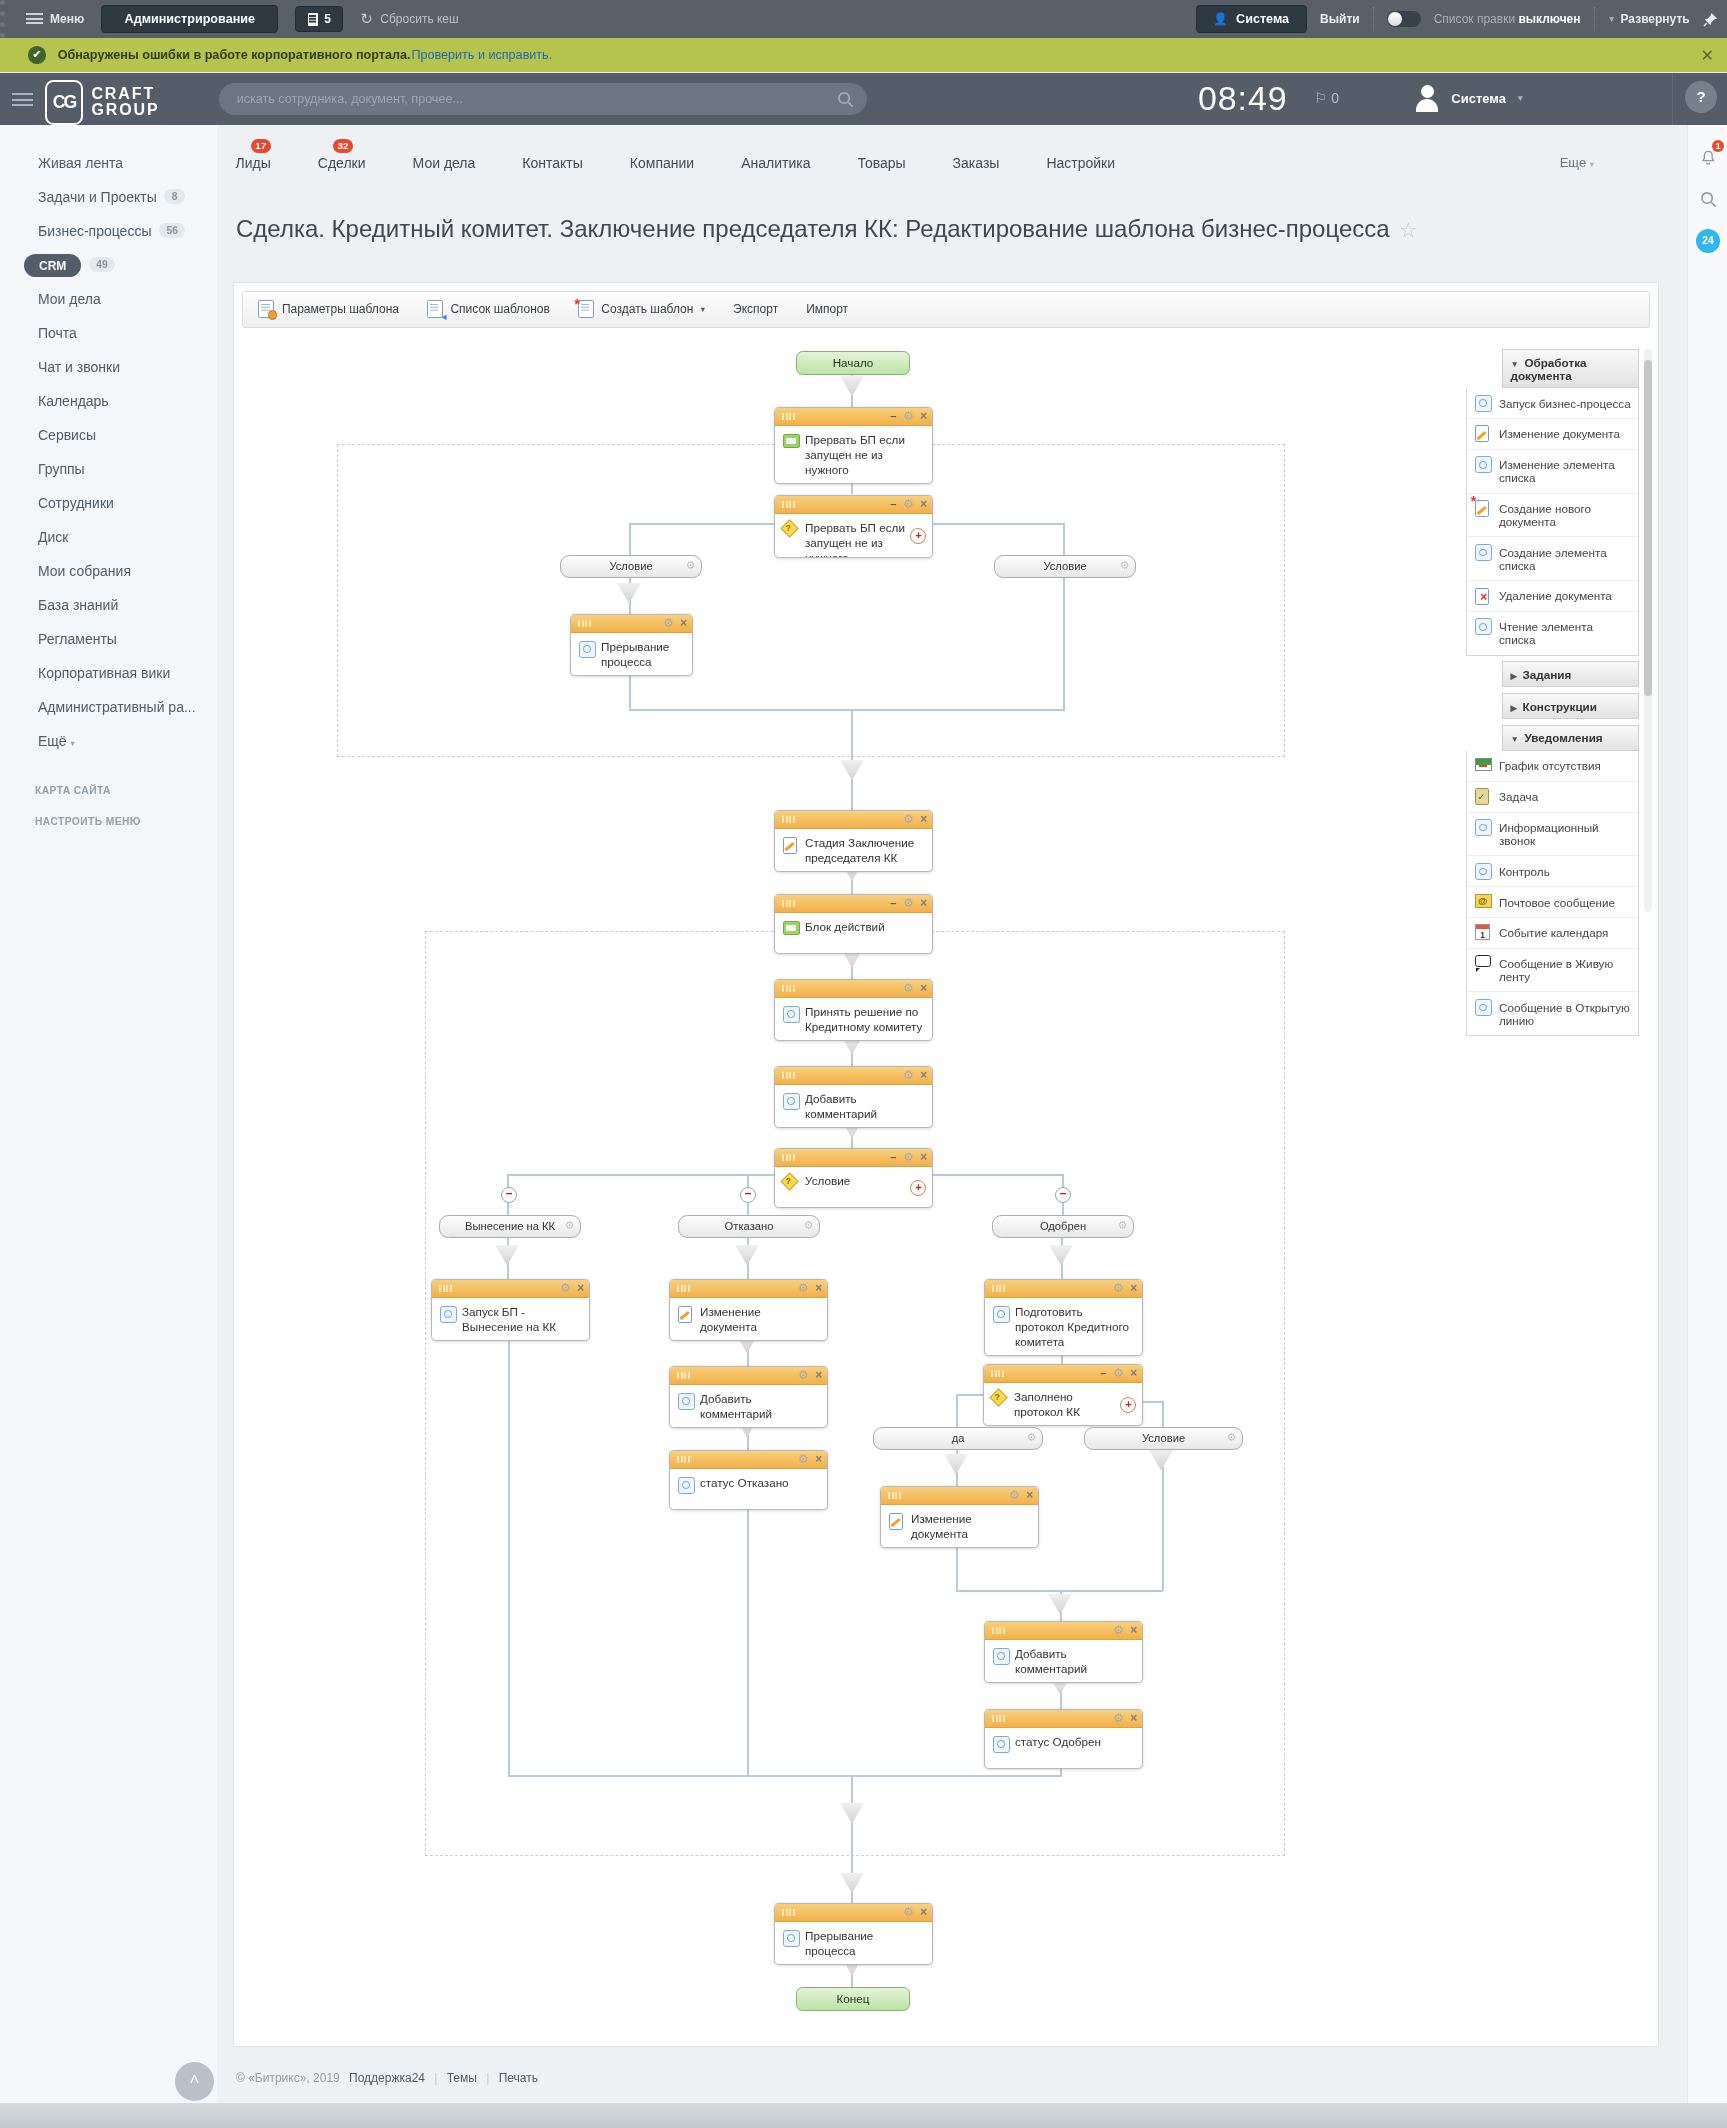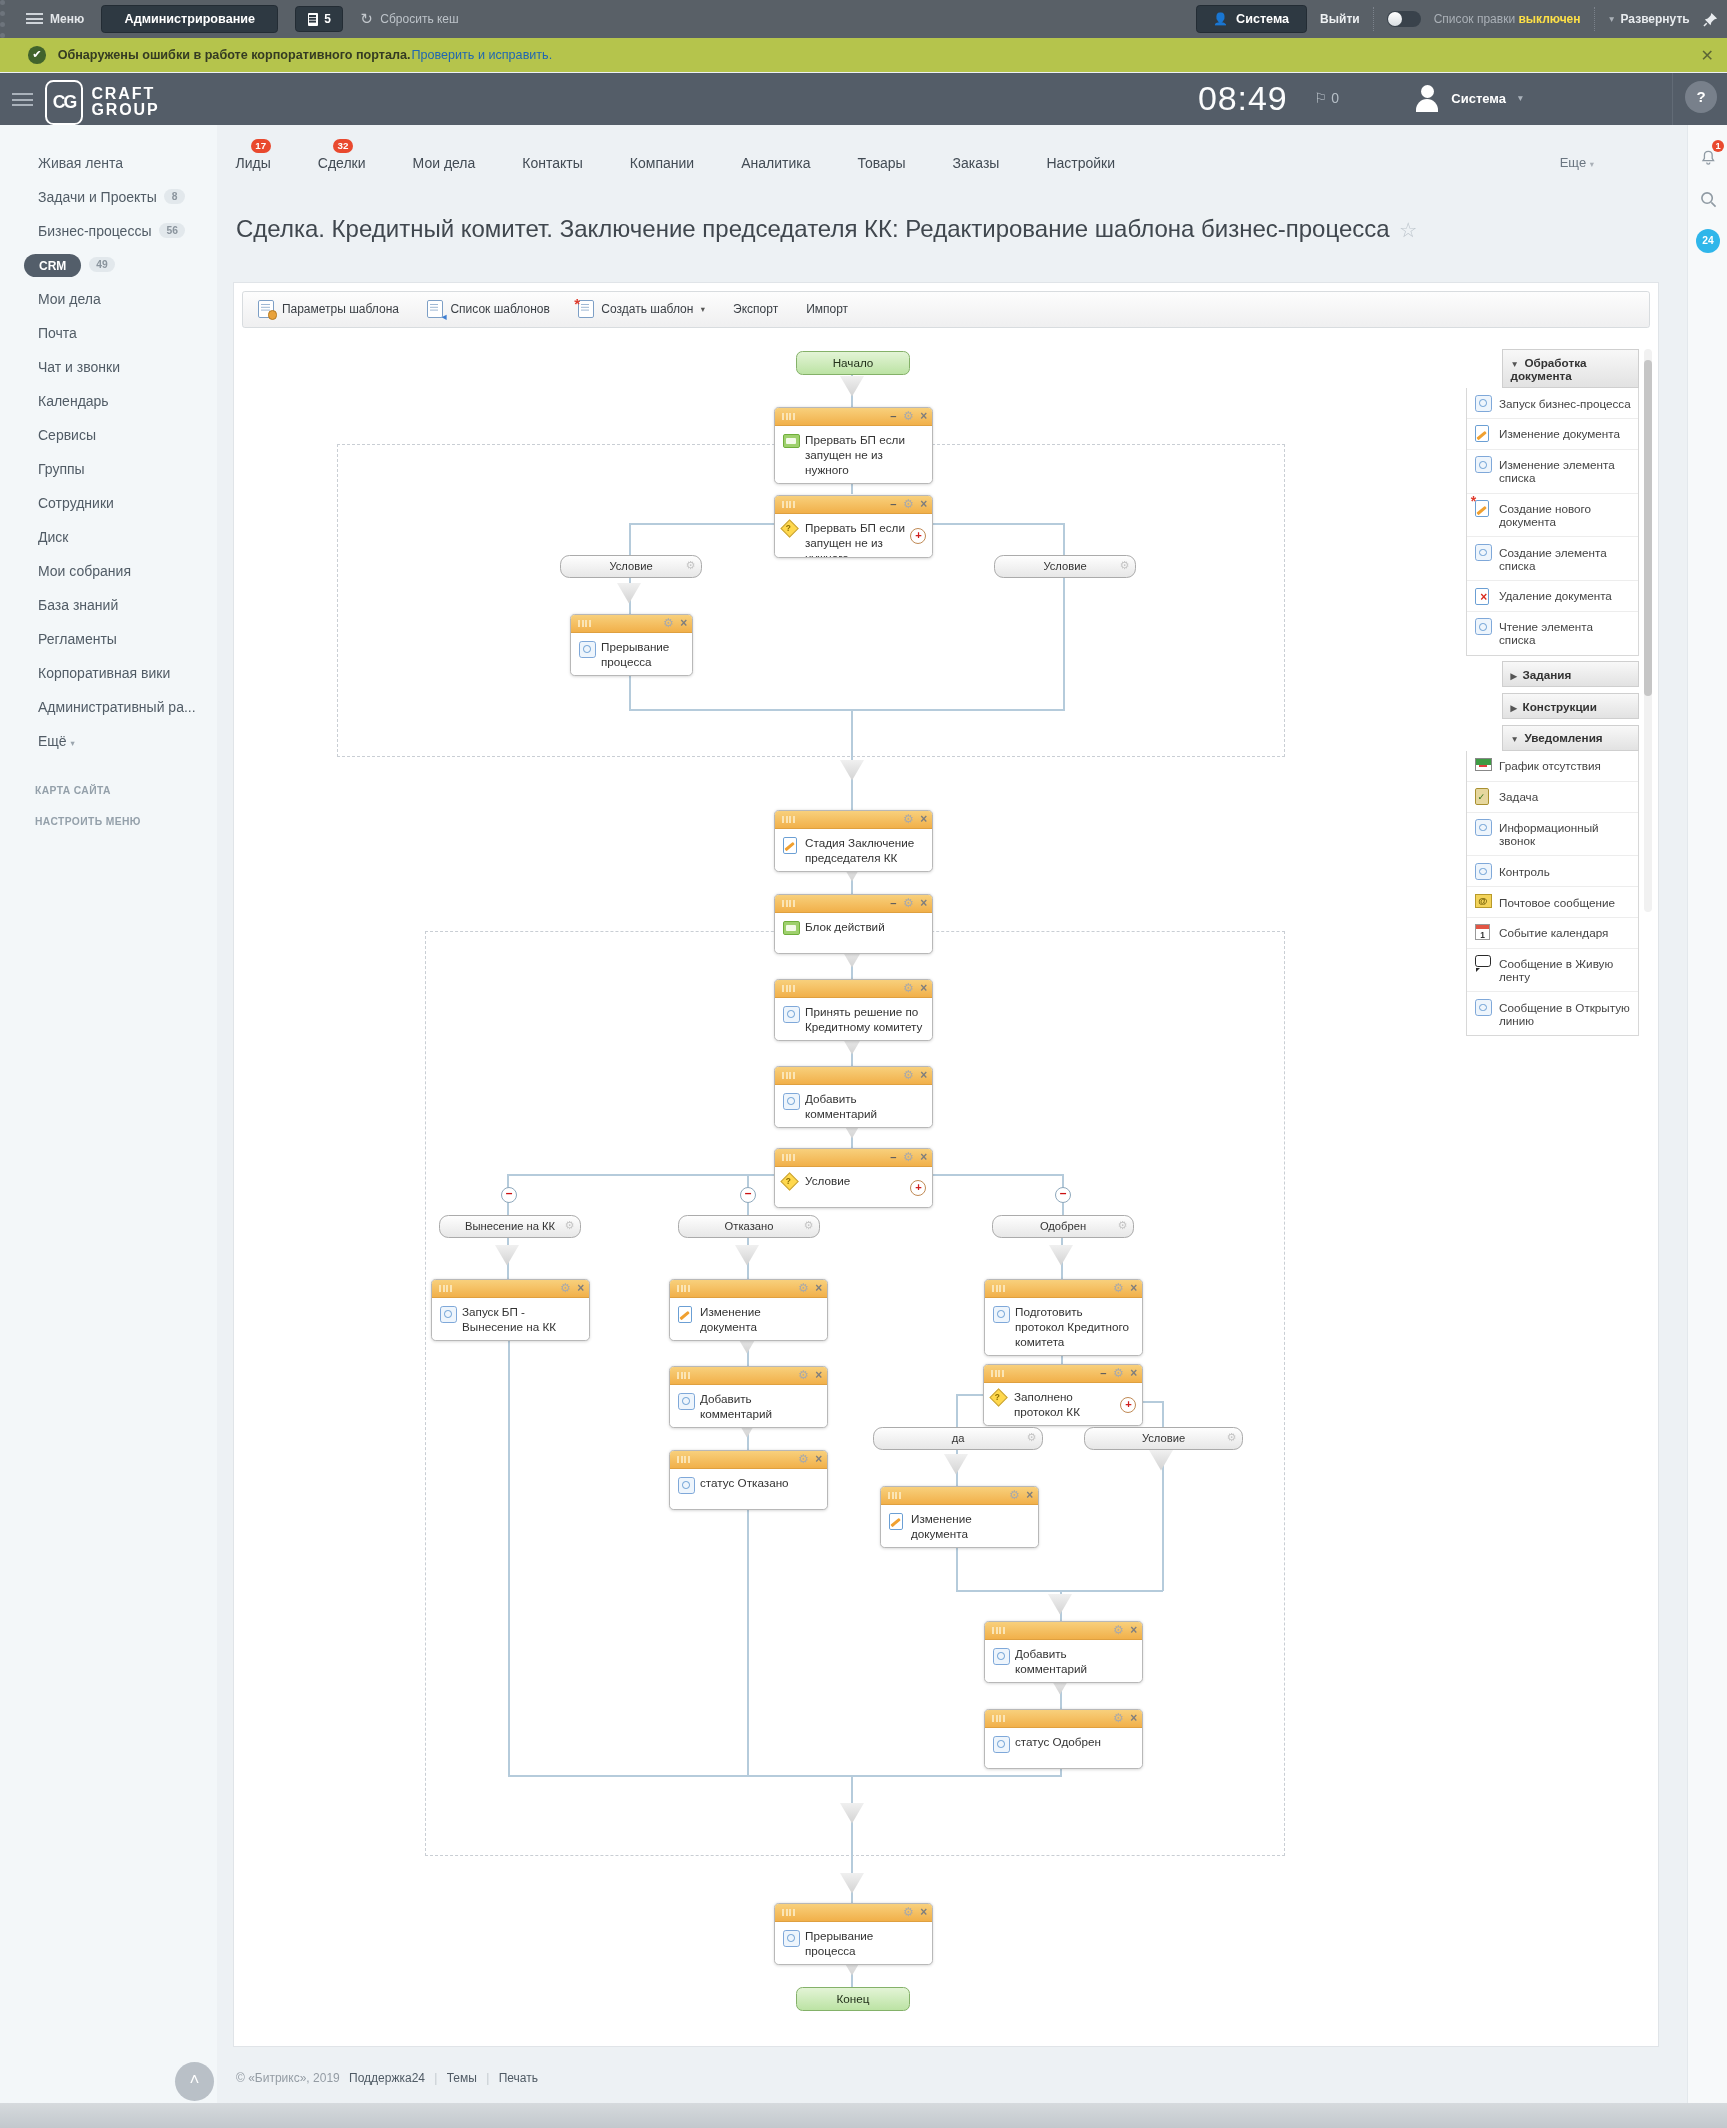--- a/index.html
+++ b/index.html
@@ -17,21 +17,21 @@
   .tb-counter{background:#2e3942;border:0.9px solid #232c34;border-radius:3.7px;color:#fff;font-weight:bold;font-size:12px;padding:4.7px 11.2px;display:flex;align-items:center;gap:6.5px;cursor:pointer;}
   .docico{display:inline-block;width:10.3px;height:13px;background:#fff;border-radius:0.9px;position:relative;}
   .docico:after{content:"";position:absolute;left:1.9px;top:2.8px;width:6.5px;height:1.4px;background:#2e3942;box-shadow:0 2.8px 0 #2e3942,0 5.6px 0 #2e3942;}
   .tb-refresh{display:flex;align-items:center;gap:7.5px;color:#bdc3c9;cursor:pointer;}
   .tb-sep{height:24px;border-left:0.9px dotted #7b828b;}
   .tb-user{background:#2e3942;border:0.9px solid #232c34;border-radius:3.7px;color:#fff;font-weight:bold;font-size:12.6px;padding:5.6px 17px;display:flex;gap:7.5px;align-items:center;cursor:pointer;}
   .tb-exit{color:#eef1f3;font-weight:bold;cursor:pointer;}
   .toggle{width:34px;height:16px;background:#39424b;border-radius:8.4px;position:relative;cursor:pointer;}
   .toggle .knob{position:absolute;left:0.9px;top:0.9px;width:14px;height:14px;border-radius:50%;background:linear-gradient(#fff,#d8dde1);}
   .tb-mode{color:#aab0b7;}
-  .tb-mode b{color:#fde047;}
+  .tb-mode b{color:#ffffff;}
   .tb-expand{color:#e8ebee;font-weight:bold;display:flex;align-items:center;gap:4.7px;cursor:pointer;}
   .caret{font-size:8.4px;color:#aab0b7;}
 
   
   .alert{position:absolute;left:0;top:38px;width:1727px;height:34px;background:#b5c44c;display:flex;align-items:center;font-size:12.6px;color:#343b22;}
   .al-check{margin-left:28px;width:17.7px;height:17.7px;border-radius:50%;background:#41632c;color:#fff;text-align:center;line-height:17.7px;font-size:11.2px;}
   .al-msg{margin-left:12px;font-weight:bold;}
   .al-link{margin-left:1px;color:#1f66b2;cursor:pointer;}
   .al-close{position:absolute;right:13px;top:7.5px;color:#5c6635;font-size:16px;cursor:pointer;}
 
@@ -200,20 +200,27 @@
     <a class="al-link">Проверить и исправить.</a>
     <span class="al-close">✕</span>
   </div>
 
   <div class="header">
     <span class="h-hamb"></span>
     <div class="logo">
       <span class="logo-box">CG</span>
       <span class="logo-txt"><span>CRAFT</span><br><span>GROUP</span></span>
     </div>
+    <div class="search">
+      <input type="text" placeholder="искать сотрудника, документ, прочее..." style="">
+      <svg width="17" height="17" viewBox="0 0 18 18">
+          <circle cx="7.5" cy="7.5" r="5.5" fill="none" stroke="#a6adb7" stroke-width="1.8"></circle>
+          <path d="M12 12l4.5 4.5" stroke="#a6adb7" stroke-width="1.8"></path>
+        </svg>
+    </div>
     <span class="clock">08:49</span>
     <span class="flag">
         <span class="glyph">⚐</span>
         <span>0</span>
       </span>
     <div class="h-user">
       <span class="avatar">
           <i></i>
           <u></u>
         </span>

